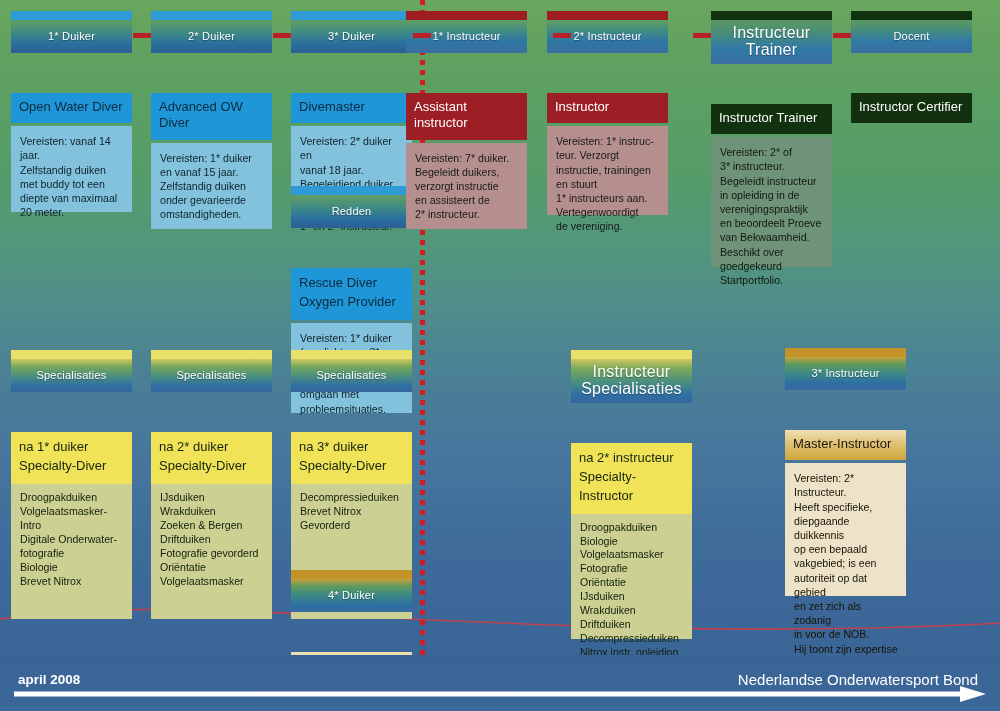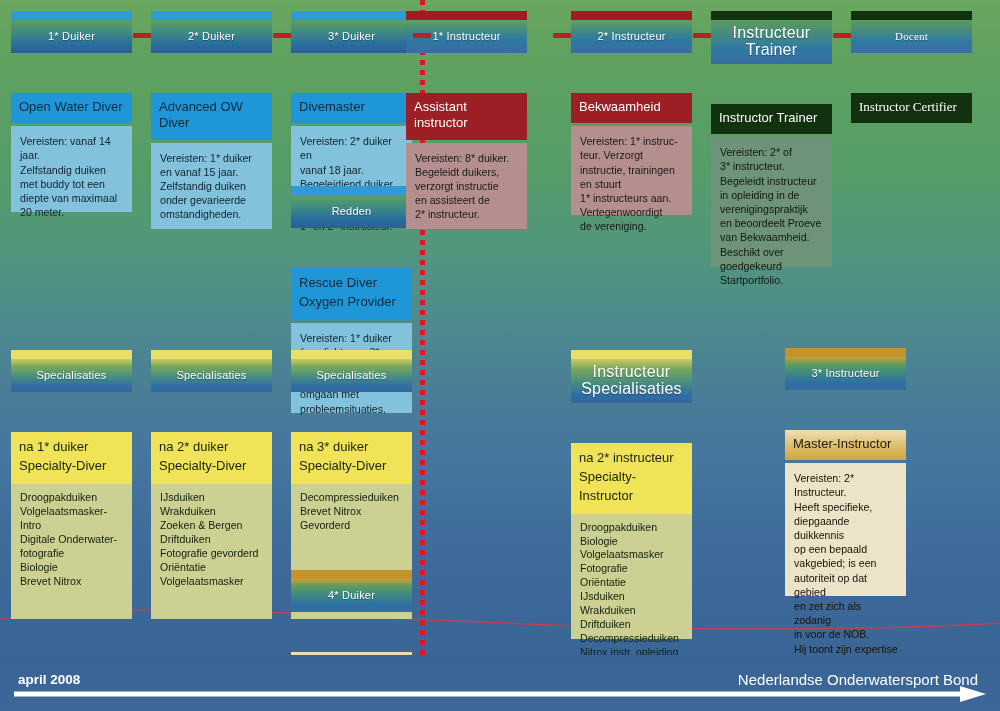--- a/index.html
+++ b/index.html
@@ -133,30 +133,30 @@
         <div class="body" style="height: 90px;">Vereisten: 1* duiker
 (verplicht voor 3* duiker).
 Herkennen van en
 omgaan met
 probleemsituaties.</div>
       </div>
       <div class="card red" style="left: 406px; top: 11px; width: 121px;">
         <div class="toprule"></div>
         <div class="title" style="white-space: pre-line;">1* Instructeur</div>
         <div class="sub" style="white-space: pre-line;">Assistant instructor</div>
-        <div class="body" style="height: 86px;">Vereisten: 8* duiker.
+        <div class="body" style="height: 86px;">Vereisten: 7* duiker.
 Begeleidt duikers,
 verzorgt instructie
 en assisteert de
 2* instructeur.</div>
       </div>
-      <div class="card red" style="left: 571px; top: 11px; width: 121px;">
+      <div class="card red" style="left: 547px; top: 11px; width: 121px;">
         <div class="toprule"></div>
         <div class="title" style="white-space: pre-line;">2* Instructeur</div>
-        <div class="sub" style="white-space: pre-line;">Bekwaamheid</div>
+        <div class="sub" style="white-space: pre-line;">Instructor</div>
         <div class="body" style="height: 89px;">Vereisten: 1* instruc-
 teur. Verzorgt
 instructie, trainingen
 en stuurt
 1* instructeurs aan.
 Vertegenwoordigt
 de vereniging.</div>
       </div>
       <div class="card dgreen" style="left: 711px; top: 11px; width: 121px;">
         <div class="toprule"></div>
@@ -167,21 +167,21 @@
 3* instructeur.
 Begeleidt instructeur
 in opleiding in de
 verenigingspraktijk
 en beoordeelt Proeve
 van Bekwaamheid.
 Beschikt over
 goedgekeurd
 Startportfolio.</div>
       </div>
-      <div class="card dgreen" style="left: 851px; top: 11px; width: 121px; font-family: Liberation Serif, serif;">
+      <div class="card dgreen" style="left: 851px; top: 11px; width: 121px;">
         <div class="toprule"></div>
         <div class="title" style="white-space: pre-line;">Docent</div>
         <div class="sub" style="white-space: pre-line;">Instructor Certifier</div>
       </div>
       <div class="card yellow" style="left: 11px; top: 350px; width: 121px;">
         <div class="toprule"></div>
         <div class="title" style="white-space: pre-line;">Specialisaties</div>
         <div class="sub" style="white-space: pre-line; line-height: 1.45;">na 1* duiker
 Specialty-Diver</div>
         <div class="listbody" style="height: 135px;">

